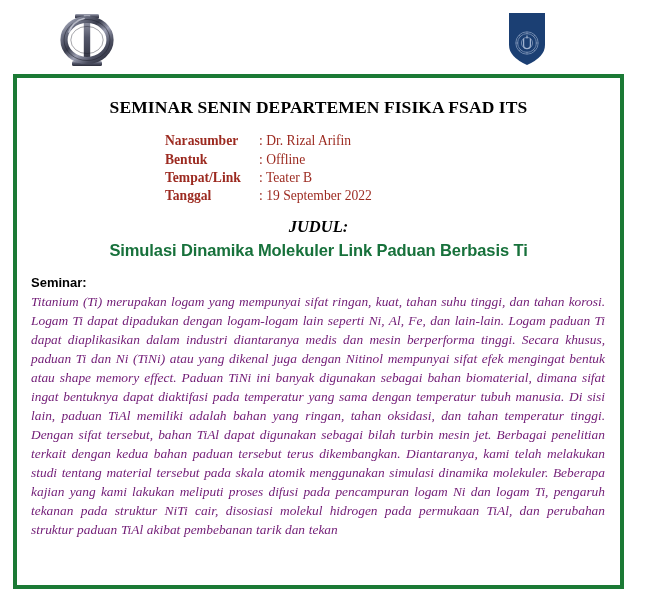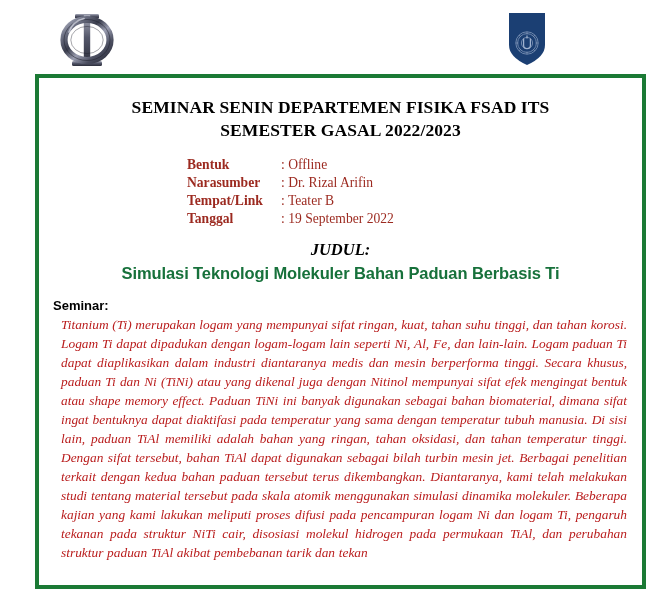--- a/index.html
+++ b/index.html
@@ -65,21 +65,21 @@
     color: #1b3f73;
     display: block;
     line-height: 1.45;
     margin-top: 1px;
     font-weight: bold;
   }
 
   
   .card {
     position: absolute;
-    left: 35px;
+    left: 13px;
     top: 74px;
     width: 611px;
     height: 515px;
     border: 4px solid #1b7a35;
     background: #ffffff;
     box-sizing: border-box;
   }
 
   .seminar-title {
     text-align: center;
@@ -145,24 +145,24 @@
     font-weight: bold;
     font-size: 13px;
     color: #000000;
     margin-top: 15px;
     margin-left: 14px;
   }
   .abstrak-body {
     font-family: "Liberation Serif", serif;
     font-style: italic;
     font-size: 13.4px;
-    color: #b91c1c;
+    color: #701a75;
     text-align: justify;
     line-height: 1.42;
-    margin: 2px 15px 0 22px;
+    margin: 2px 15px 0 14px;
     word-spacing: 0.3px;
   }
 </style>
 </head>
 <body>
 
 <div class="header">
 
   <div class="phi-logo">
     <svg width="60" height="60" viewBox="0 0 60 60" xmlns="http://www.w3.org/2000/svg">
@@ -225,45 +225,44 @@
       <span class="its-sub">Teknologi</span>
       <span class="its-sub">Sepuluh Nopember</span>
     </div>
   </div>
 </div>
 
 <div class="card">
 
   <div class="seminar-title">
     <span>SEMINAR SENIN DEPARTEMEN FISIKA FSAD ITS</span>
-    <span class="line2">SEMESTER GASAL 2022/2023</span>
   </div>
 
   <div class="details">
     <table>
       <tbody>
         <tr>
+          <td class="lbl">Narasumber</td>
+          <td class="val">: Dr. Rizal Arifin</td>
+        </tr>
+        <tr>
           <td class="lbl">Bentuk</td>
           <td class="val">: Offline</td>
         </tr>
         <tr>
-          <td class="lbl">Narasumber</td>
-          <td class="val">: Dr. Rizal Arifin</td>
-        </tr>
-        <tr>
           <td class="lbl">Tempat/Link</td>
           <td class="val">: Teater B</td>
         </tr>
         <tr>
           <td class="lbl">Tanggal</td>
           <td class="val">: 19 September 2022</td>
         </tr>
       </tbody>
     </table>
   </div>
 
   <div class="judul-head">JUDUL:</div>
-  <div class="judul-title">Simulasi Teknologi Molekuler Bahan Paduan Berbasis Ti</div>
+  <div class="judul-title">Simulasi Dinamika Molekuler Link Paduan Berbasis Ti</div>
 
   <div class="abstrak-label">Seminar:</div>
   <div class="abstrak-body">Titanium (Ti) merupakan logam yang mempunyai sifat ringan, kuat, tahan suhu tinggi, dan tahan korosi. Logam Ti dapat dipadukan dengan logam-logam lain seperti Ni, Al, Fe, dan lain-lain. Logam paduan Ti dapat diaplikasikan dalam industri diantaranya medis dan mesin berperforma tinggi. Secara khusus, paduan Ti dan Ni (TiNi) atau yang dikenal juga dengan Nitinol mempunyai sifat efek mengingat bentuk atau shape memory effect. Paduan TiNi ini banyak digunakan sebagai bahan biomaterial, dimana sifat ingat bentuknya dapat diaktifasi pada temperatur yang sama dengan temperatur tubuh manusia. Di sisi lain, paduan TiAl memiliki adalah bahan yang ringan, tahan oksidasi, dan tahan temperatur tinggi. Dengan sifat tersebut, bahan TiAl dapat digunakan sebagai bilah turbin mesin jet. Berbagai penelitian terkait dengan kedua bahan paduan tersebut terus dikembangkan. Diantaranya, kami telah melakukan studi tentang material tersebut pada skala atomik menggunakan simulasi dinamika molekuler. Beberapa kajian yang kami lakukan meliputi proses difusi pada pencampuran logam Ni dan logam Ti, pengaruh tekanan pada struktur NiTi cair, disosiasi molekul hidrogen pada permukaan TiAl, dan perubahan struktur paduan TiAl akibat pembebanan tarik dan tekan</div>
 
 </div>
 
 </body></html>

